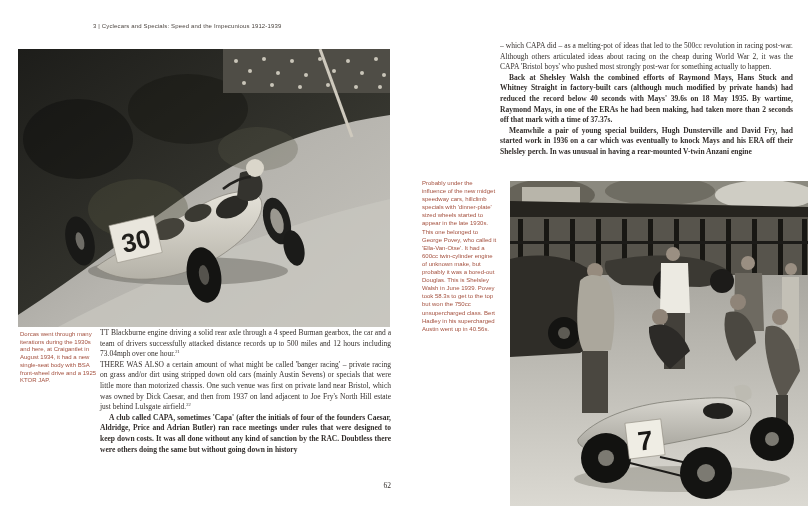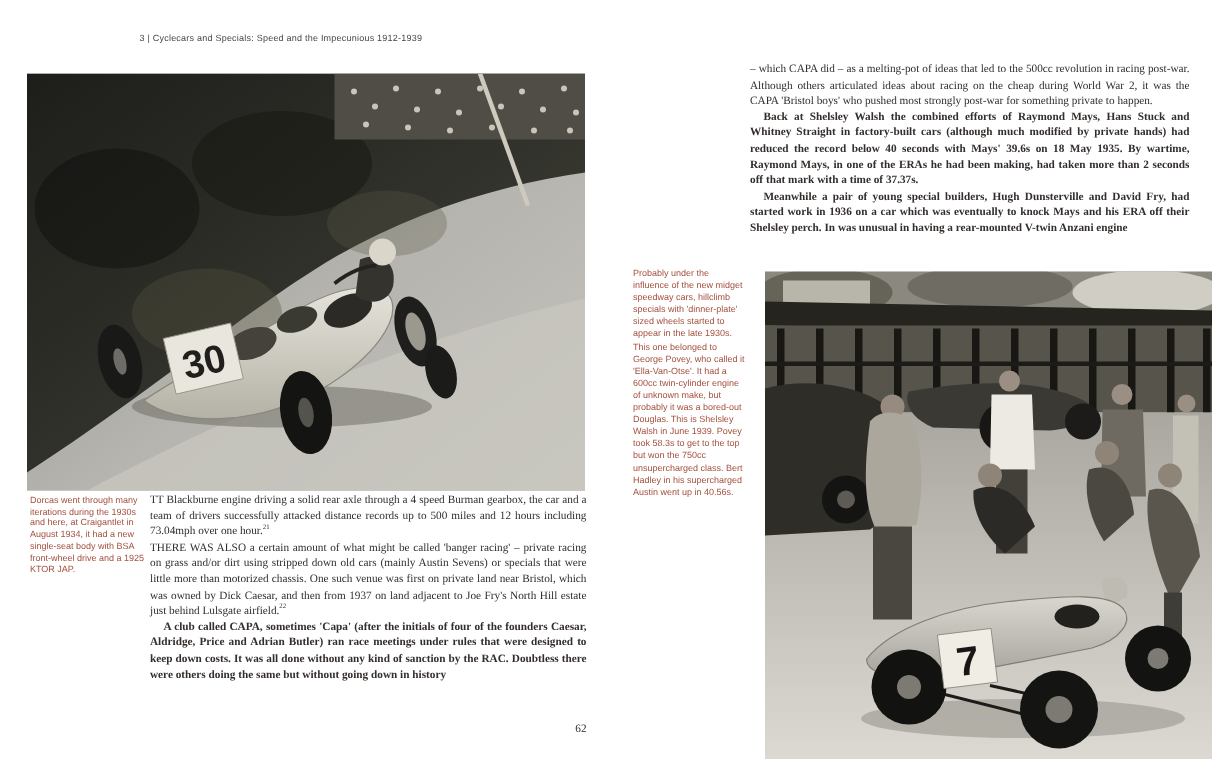--- a/index.html
+++ b/index.html
@@ -103,21 +103,21 @@
 
   <div class="body-col body-left">
     <p><span>TT Blackburne engine driving a solid rear axle through a 4 speed Burman gearbox, the car and a team of drivers successfully attacked distance records up to 500 miles and 12 hours including 73.04mph over one hour.</span><sup>21</sup></p>
     <p class="para-gap"><span>THERE WAS ALSO</span><span> a certain amount of what might be called 'banger racing' – private racing on grass and/or dirt using stripped down old cars (mainly Austin Sevens) or specials that were little more than motorized chassis. One such venue was first on private land near Bristol, which was owned by Dick Caesar, and then from 1937 on land adjacent to Joe Fry's North Hill estate just behind Lulsgate airfield.</span><sup>22</sup></p>
     <p class="indent"><span>A club called CAPA, sometimes 'Capa' (after the initials of four of the founders Caesar, Aldridge, Price and Adrian Butler) ran race meetings under rules that were designed to keep down costs. It was all done without any kind of sanction by the RAC. Doubtless there were others doing the same but without going down in history</span></p>
   </div>
 
   <div class="page-num">62</div>
 
   <div class="body-col body-right">
-    <p><span>– which CAPA did – as a melting-pot of ideas that led to the 500cc revolution in racing post-war. Although others articulated ideas about racing on the cheap during World War 2, it was the CAPA 'Bristol boys' who pushed most strongly post-war for something private to happen.</span></p>
+    <p><span>– which CAPA did – as a melting-pot of ideas that led to the 500cc revolution in racing post-war. Although others articulated ideas about racing on the cheap during World War 2, it was the CAPA 'Bristol boys' who pushed most strongly post-war for something actually to happen.</span></p>
     <p class="indent"><span>Back at Shelsley Walsh the combined efforts of Raymond Mays, Hans Stuck and Whitney Straight in factory-built cars (although much modified by private hands) had reduced the record below 40 seconds with Mays' 39.6s on 18 May 1935. By wartime, Raymond Mays, in one of the ERAs he had been making, had taken more than 2 seconds off that mark with a time of 37.37s.</span></p>
     <p class="indent"><span>Meanwhile a pair of young special builders, Hugh Dunsterville and David Fry, had started work in 1936 on a car which was eventually to knock Mays and his ERA off their Shelsley perch. In was unusual in having a rear-mounted V-twin Anzani engine</span></p>
   </div>
 
   <div class="caption caption-right">Probably under the influence of the new midget speedway cars, hillclimb specials with 'dinner-plate' sized wheels started to appear in the late 1930s. This one belonged to George Povey, who called it 'Ella-Van-Otse'. It had a 600cc twin-cylinder engine of unknown make, but probably it was a bored-out Douglas. This is Shelsley Walsh in June 1939. Povey took 58.3s to get to the top but won the 750cc unsupercharged class. Bert Hadley in his supercharged Austin went up in 40.56s.</div>
 
   <figure class="photo photo-right" style="margin:0;">
     <svg viewBox="0 0 298 325" preserveAspectRatio="none">
       <defs>
         <linearGradient id="lgGround" x1="0" y1="0" x2="0" y2="1">

